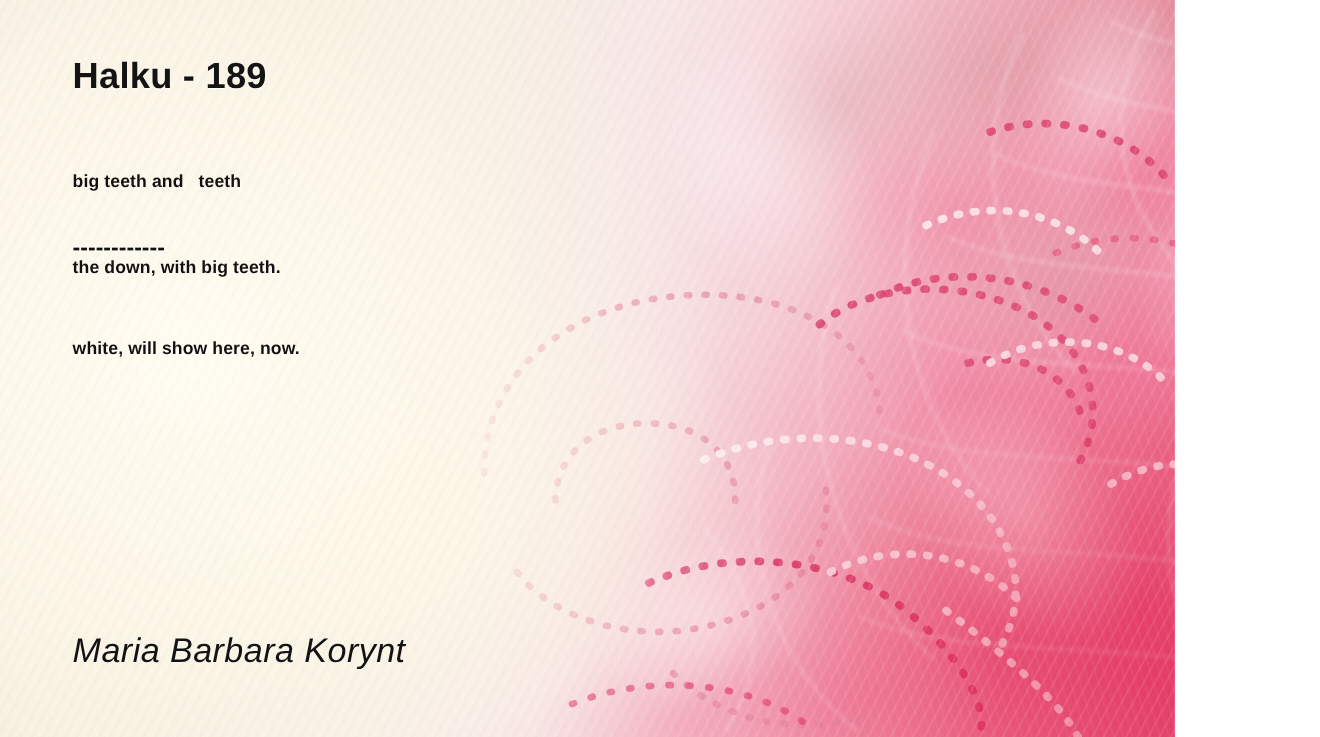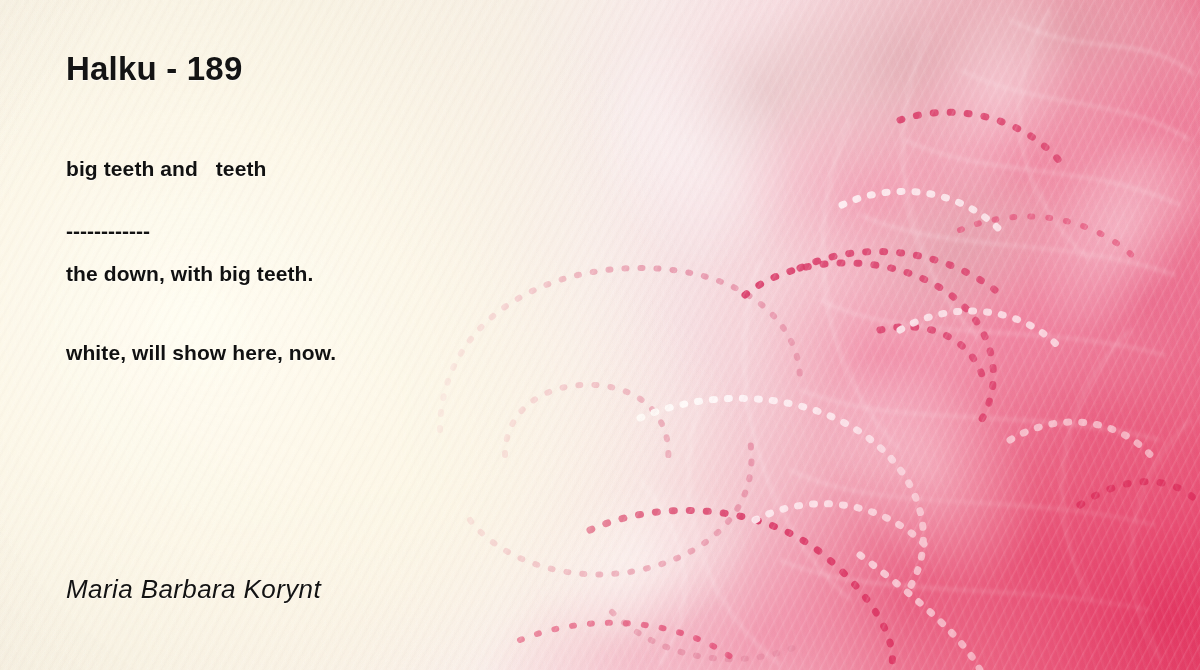--- a/index.html
+++ b/index.html
@@ -6,21 +6,21 @@
   * { margin:0; padding:0; box-sizing:border-box; }
   html, body {
     width:1200px; height:670px;
     overflow:hidden;
     background:#ffffff;
     font-family:"Liberation Sans", sans-serif;
   }
 
   .card {
     position:relative;
-    width:1200px; height:670px;
+    width:1068px; height:670px;
     overflow:hidden;
     background:#f6f1e2;
   }
 
   
   .bg-layer { position:absolute; inset:0; pointer-events:none; }
 
   
   .bg-base {
     background:
@@ -95,35 +95,35 @@
 
   .title {
     position:absolute; left:66px; top:50px;
     font-size:33px; font-weight:bold;
     color:#141414; letter-spacing:.2px;
     text-shadow:0 1px 0 rgba(255,255,255,.55);
     white-space:pre;
   }
   .poem { position:absolute; left:66px; top:150px; width:640px; }
   .line {
-    font-size:21px; font-weight:bold;
+    font-size:16px; font-weight:bold;
     color:#111111; letter-spacing:.1px;
     white-space:pre;
     text-shadow:0 1px 0 rgba(255,255,255,.5);
     line-height:1;
   }
   .line.l0 { margin-top:8px; }
   .line.rule { margin-top:41px; font-size:21px; letter-spacing:0; }
-  .line.l2 { margin-top:22px; }
+  .line.l2 { }
   .line.l3 { margin-top:84px; }
   .line.l4 { margin-top:58px; }
 
   .author {
     position:absolute; left:66px; top:574px;
-    font-size:26px; font-style:italic; font-weight:normal;
+    font-size:31px; font-style:italic; font-weight:normal;
     color:#131313; letter-spacing:.4px;
     white-space:pre;
     text-shadow:0 1px 0 rgba(255,255,255,.5);
   }
 </style>
 </head>
 <body>
 
 <div class="card">
 

